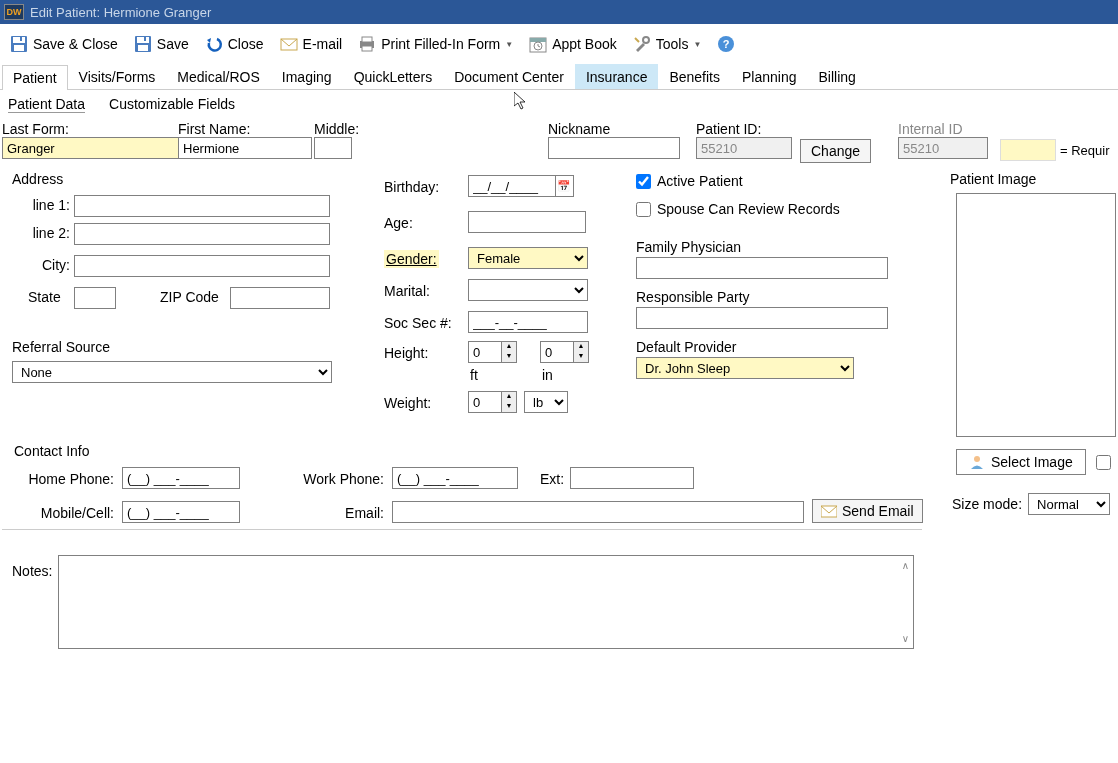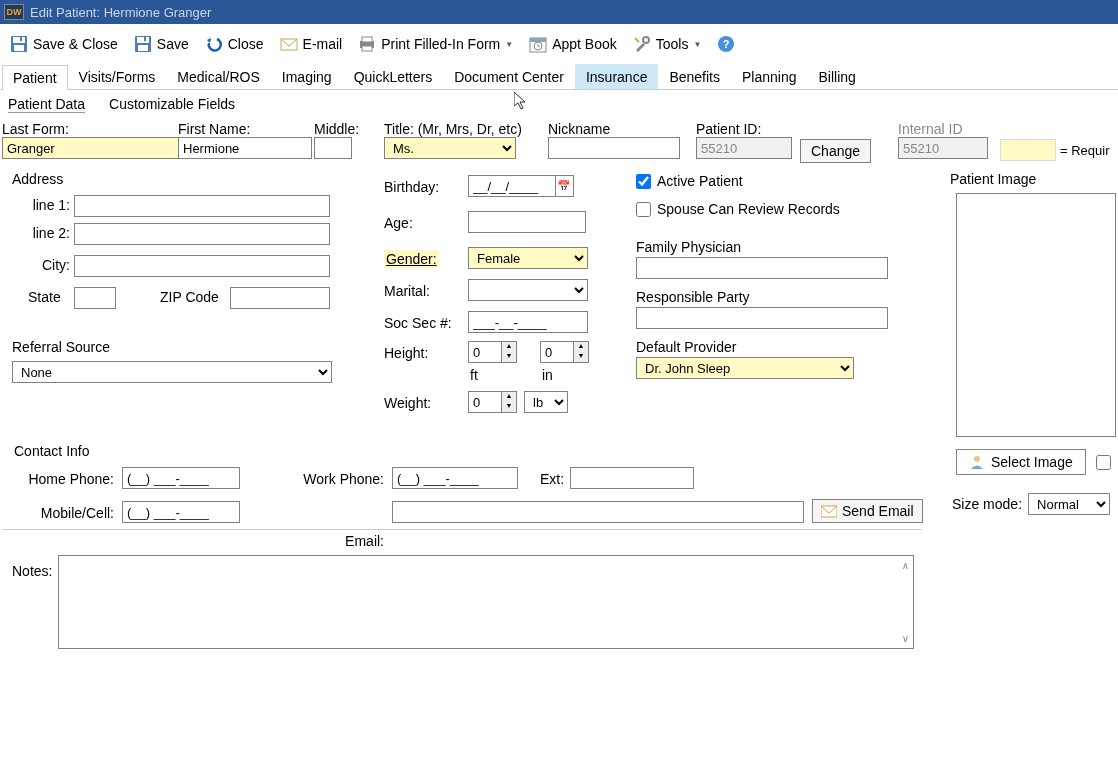--- a/index.html
+++ b/index.html
@@ -153,24 +153,20 @@
     <input type="text" class="req" style="width: 200px;" value="Granger">
   </div>
   <div class="col" style="left:178px; top:4px;">
     <label>First Name:</label><br>
     <input type="text" style="width: 134px;" value="Hermione">
   </div>
   <div class="col" style="left:314px; top:4px;">
     <label>Middle:</label><br>
     <input type="text" style="width: 38px;" value="">
   </div>
-  <div class="col" style="left:384px; top:4px;">
-    <label>Title: (Mr, Mrs, Dr, etc)</label><br>
-    <select class="req" style="width:132px;"><option>Ms.</option></select>
-  </div>
   <div class="col" style="left:548px; top:4px;">
     <label>Nickname</label><br>
     <input type="text" style="width: 132px;" value="">
   </div>
   <div class="col" style="left:696px; top:4px;">
     <label>Patient ID:</label><br>
     <input type="text" readonly="" style="width: 96px;" value="55210">
   </div>
   <div class="col" style="left:800px; top:22px;">
     <button class="btn">Change</button>
@@ -295,21 +291,21 @@
   <div class="col" style="left:14px; top:326px;"><label>Contact Info</label></div>
   <div class="col" style="left:26px; top:354px;"><label class="label-r" style="width:88px;">Home Phone:</label></div>
   <div class="col" style="left:122px; top:350px;"><input type="text" style="width: 118px;" value="(__) ___-____"></div>
   <div class="col" style="left:294px; top:354px;"><label class="label-r" style="width:90px;">Work Phone:</label></div>
   <div class="col" style="left:392px; top:350px;"><input type="text" style="width: 126px;" value="(__) ___-____"></div>
   <div class="col" style="left:540px; top:354px;"><label>Ext:</label></div>
   <div class="col" style="left:570px; top:350px;"><input type="text" style="width: 124px;"></div>
 
   <div class="col" style="left:36px; top:388px;"><label class="label-r" style="width:78px;">Mobile/Cell:</label></div>
   <div class="col" style="left:122px; top:384px;"><input type="text" style="width: 118px;" value="(__) ___-____"></div>
-  <div class="col" style="left:340px; top:388px;"><label class="label-r" style="width:44px;margin-top:28px;">Email:</label></div>
+  <div class="col" style="left:340px; top:388px;"><label class="label-r" style="width:44px;">Email:</label></div>
   <div class="col" style="left:392px; top:384px;"><input type="text" style="width: 412px;"></div>
   <div class="col" style="left:812px; top:382px;">
     <button class="btn" style="display:flex;align-items:center;gap:5px;padding:3px 8px;">
       <svg width="16" height="14" viewBox="0 0 16 14">
           <rect x="0" y="2" width="16" height="11" fill="#fff" stroke="#c9a850"></rect>
           <path d="M0 2 L8 9 L16 2" fill="none" stroke="#c9a850"></path>
         </svg>
       <span>Send Email</span>
     </button>
   </div>

